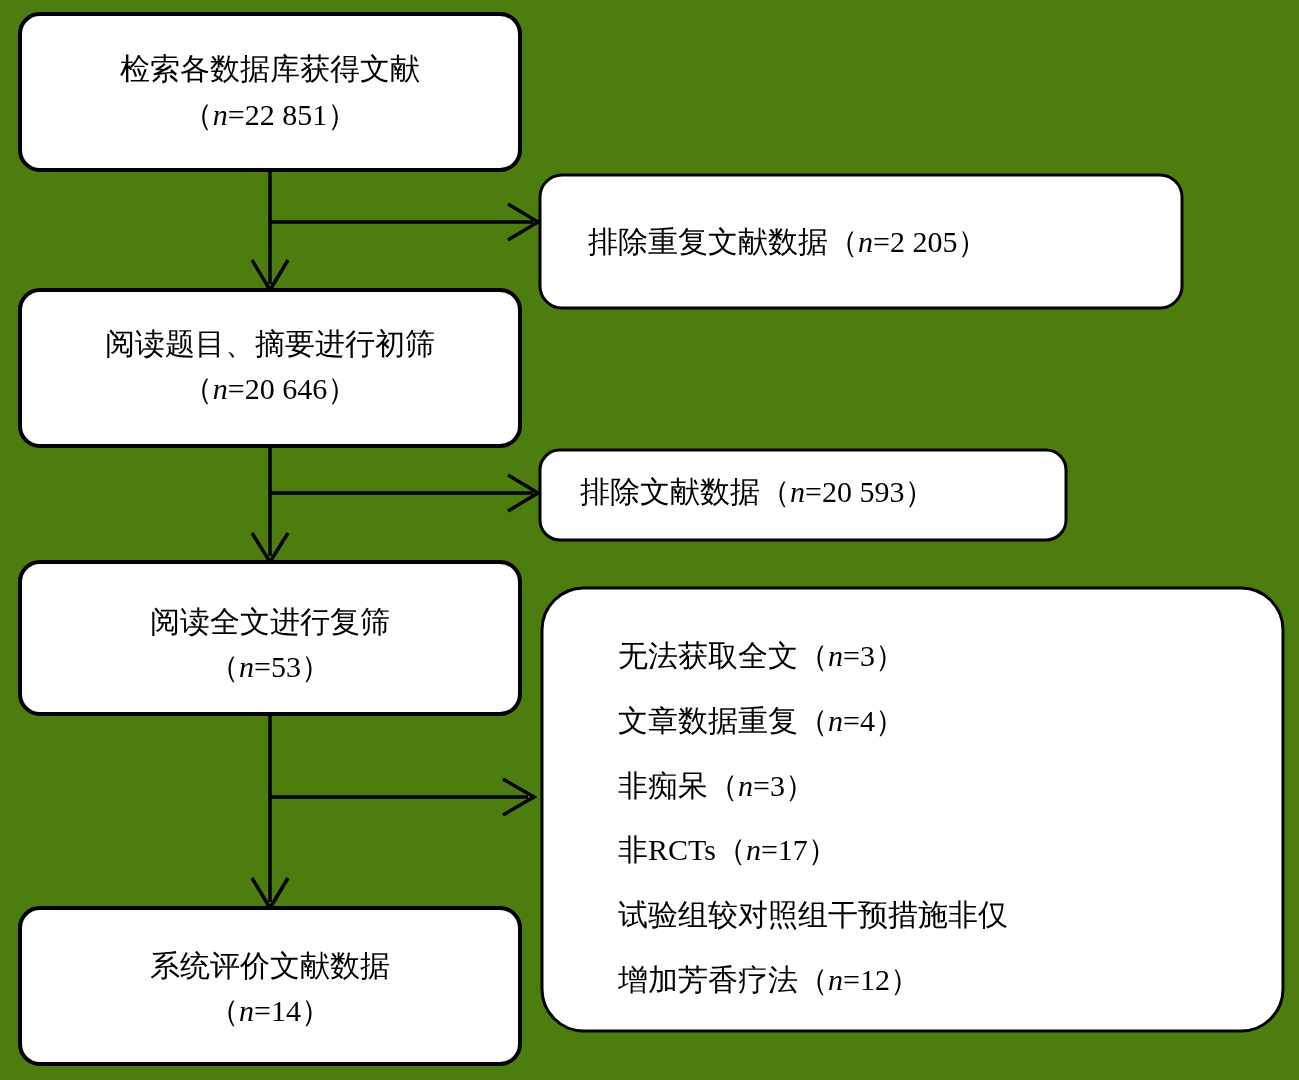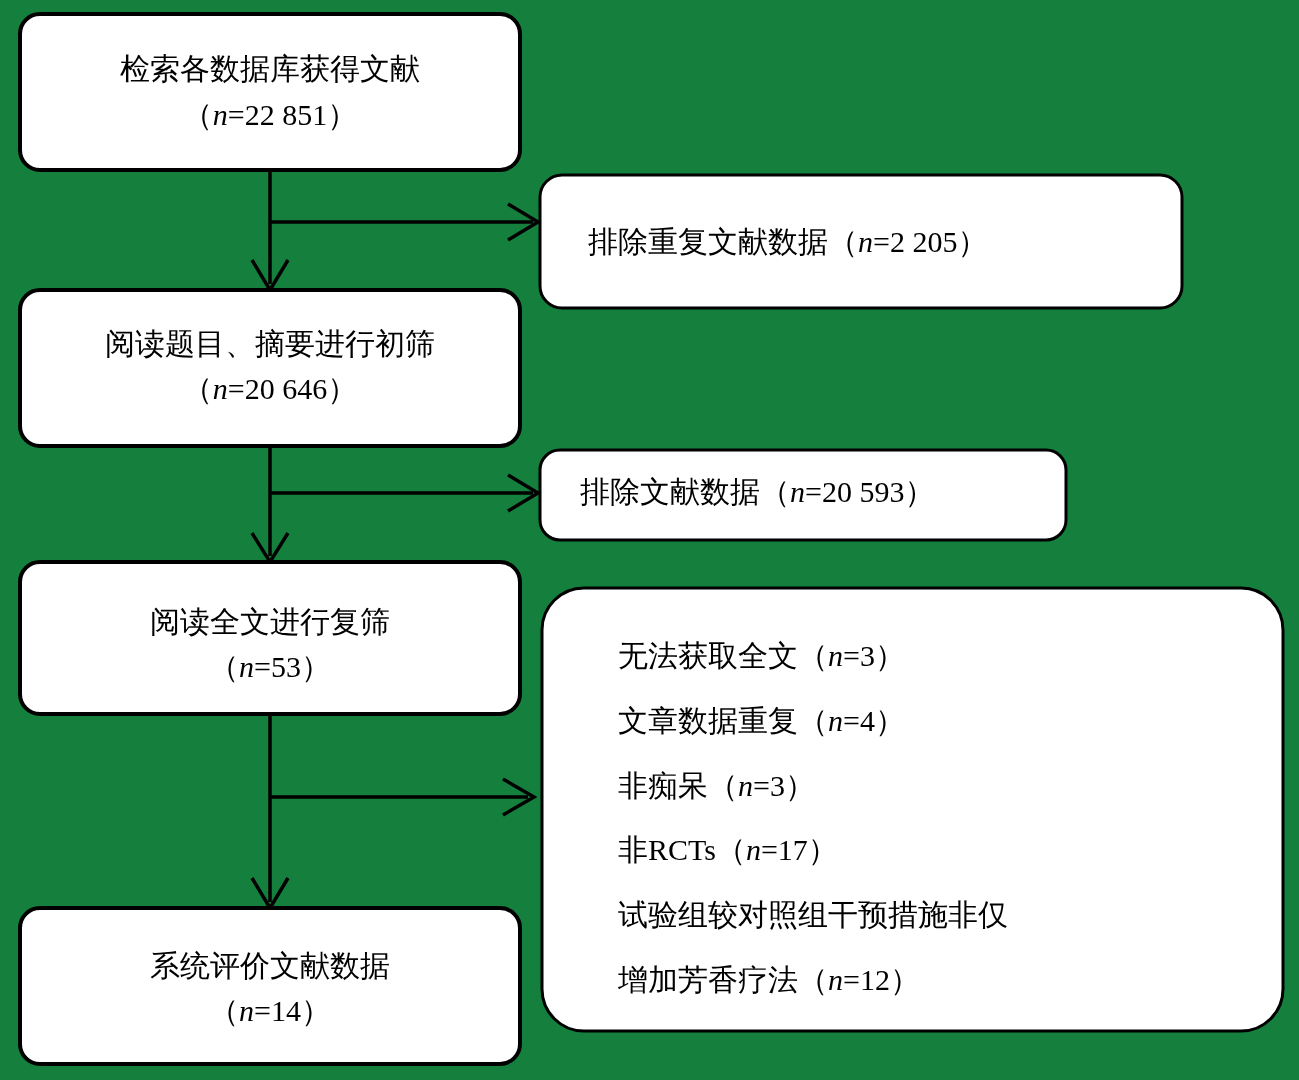--- a/index.html
+++ b/index.html
@@ -10,21 +10,21 @@
   body {
     width: 1299px;
     height: 1080px;
     font-family: "Liberation Serif", "DejaVu Serif", serif;
     overflow: hidden;
   }
   #flow-root {
     position: relative;
     width: 1299px;
     height: 1080px;
-    background: #15803d;
+    background: #4d7c0f;
   }
   svg.flow-canvas {
     position: absolute;
     left: 0;
     top: 0;
     width: 1299px;
     height: 1080px;
   }
   .node-box {
     fill: #ffffff;

